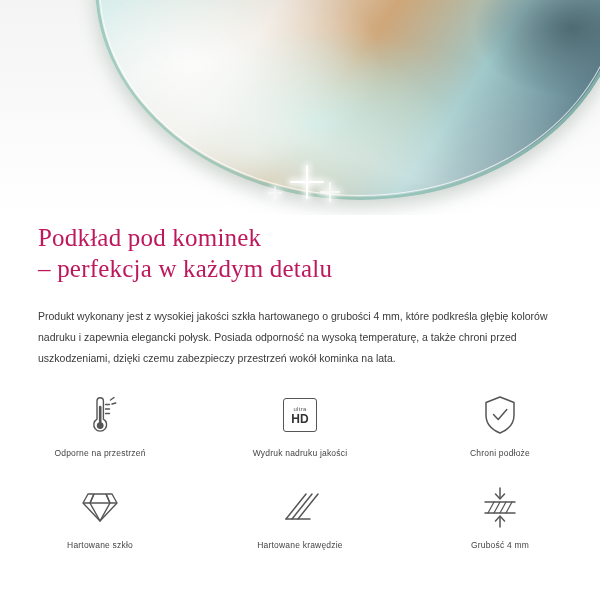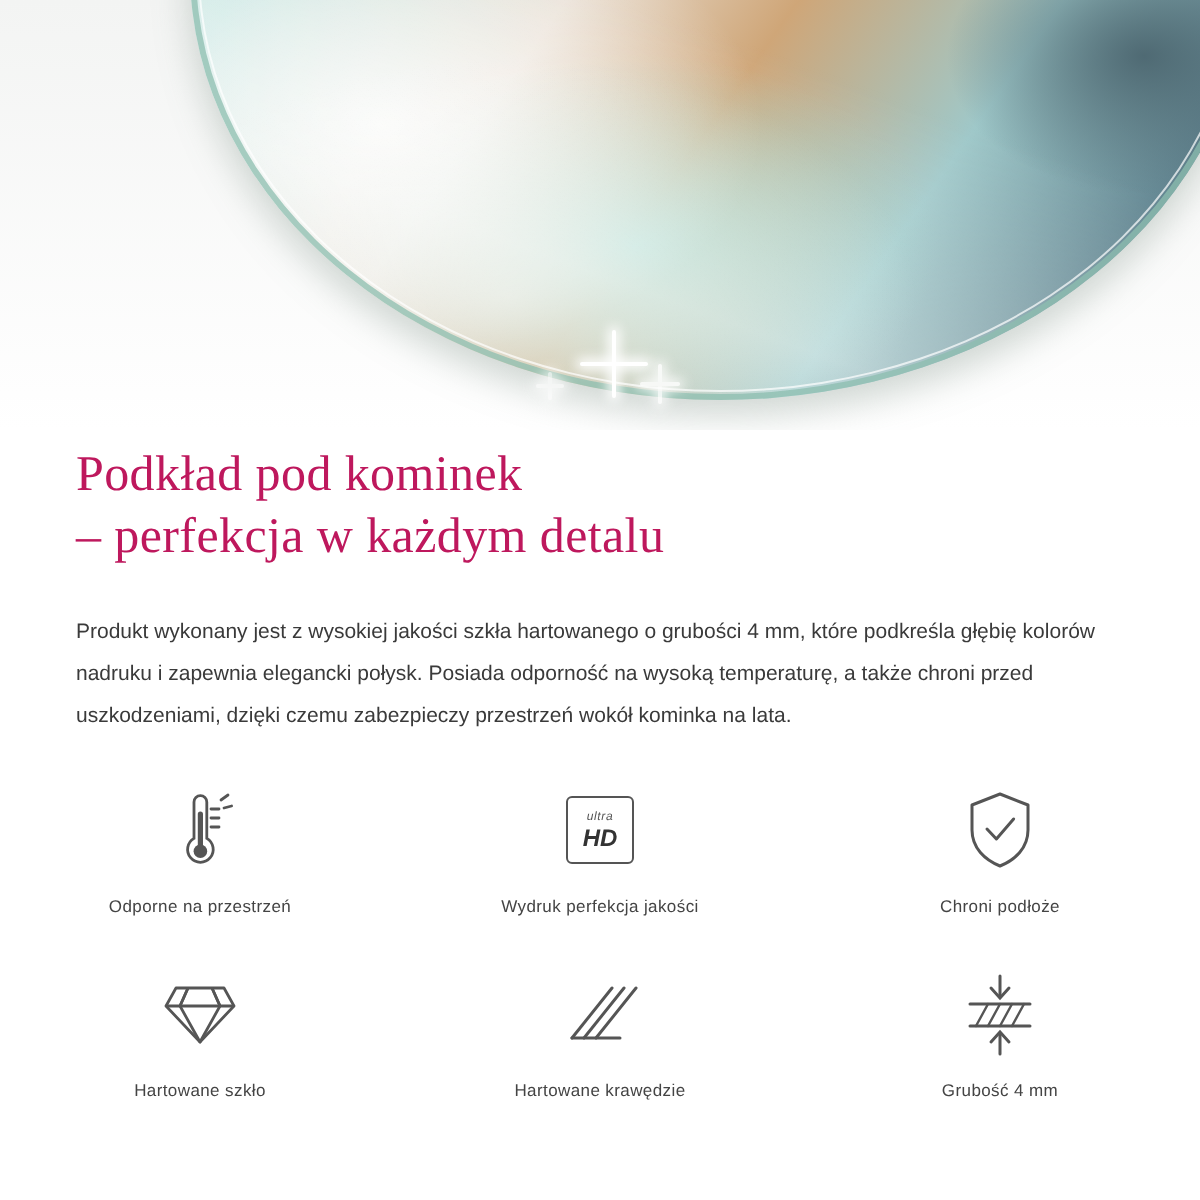--- a/index.html
+++ b/index.html
@@ -142,21 +142,20 @@
     display: flex;
     flex-direction: column;
     align-items: center;
     justify-content: flex-start;
   }
   .feature-icon {
     height: 46px;
     display: flex;
     align-items: center;
     justify-content: flex-end;
-    font-style: italic;
   }
   .feature-label {
     margin-top: 10px;
     font-size: 8.5px;
     color: #444;
     letter-spacing: .2px;
     text-align: center;
   }
   .hd-badge {
     width: 32px;
@@ -211,21 +210,21 @@
     <div class="feature-label">Odporne na przestrzeń</div>
   </div>
 
   <div class="feature">
     <div class="feature-icon">
       <div class="hd-badge">
         <span class="ultra">ultra</span>
         <span class="hd">HD</span>
       </div>
     </div>
-    <div class="feature-label">Wydruk perfekcja jakości</div>
+    <div class="feature-label">Wydruk nadruku jakości</div>
   </div>
 
   <div class="feature">
     <div class="feature-icon">
       <svg width="36" height="42" viewBox="0 0 36 42" fill="none" stroke="#555" stroke-width="1.5" stroke-linecap="round" stroke-linejoin="round">
         <path d="M18 3 L32 8.5 V21 C32 30 25.5 36 18 39 C10.5 36 4 30 4 21 V8.5 Z"></path>
         <path d="M11.5 20.5 L16.2 25.5 L24.8 15.5"></path>
       </svg>
     </div>
     <div class="feature-label">Chroni podłoże</div>

